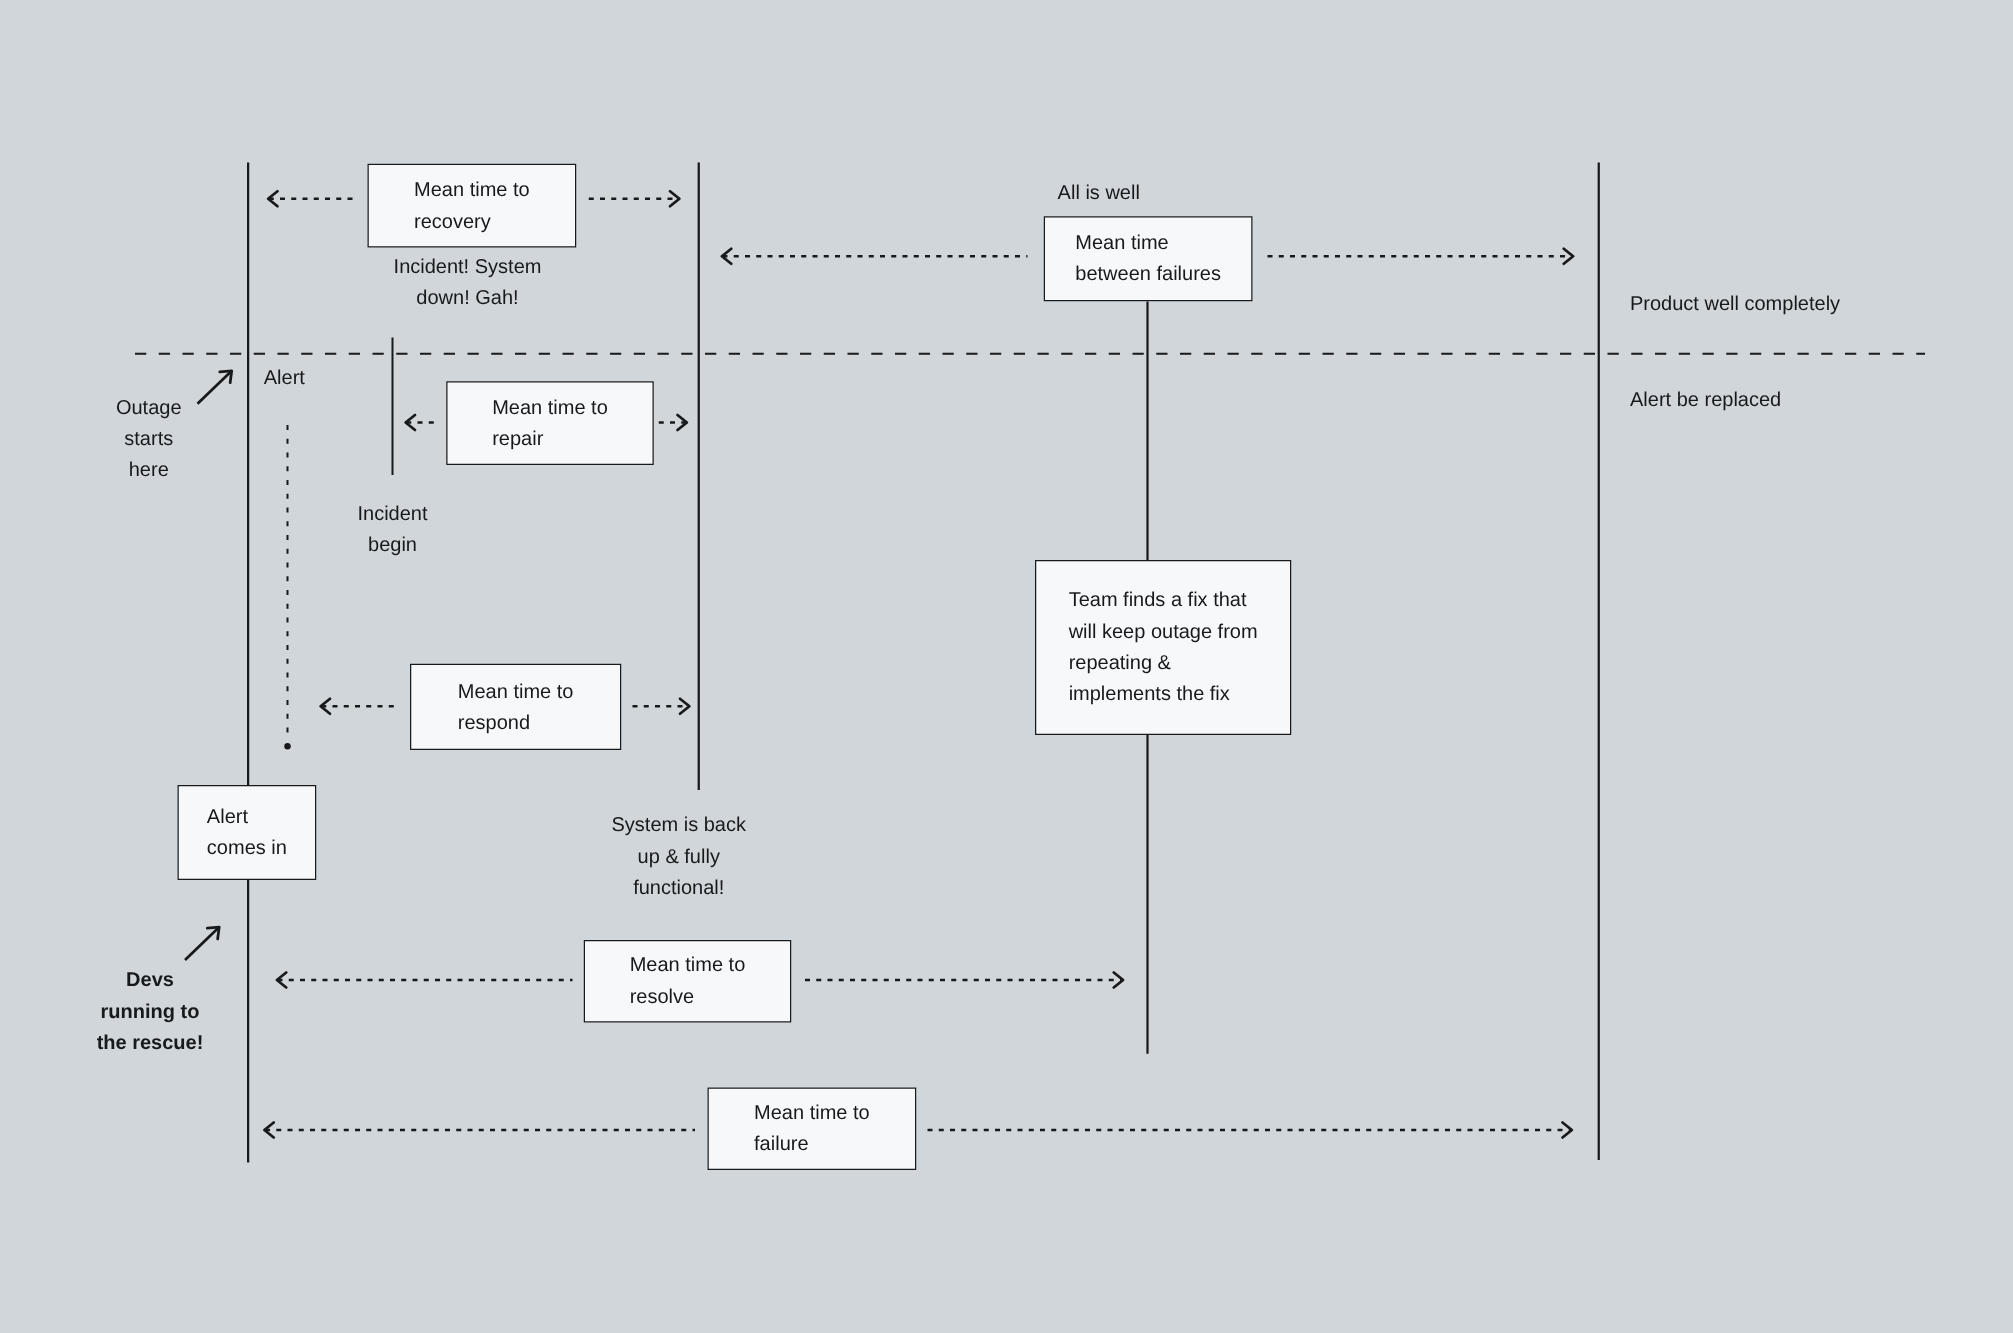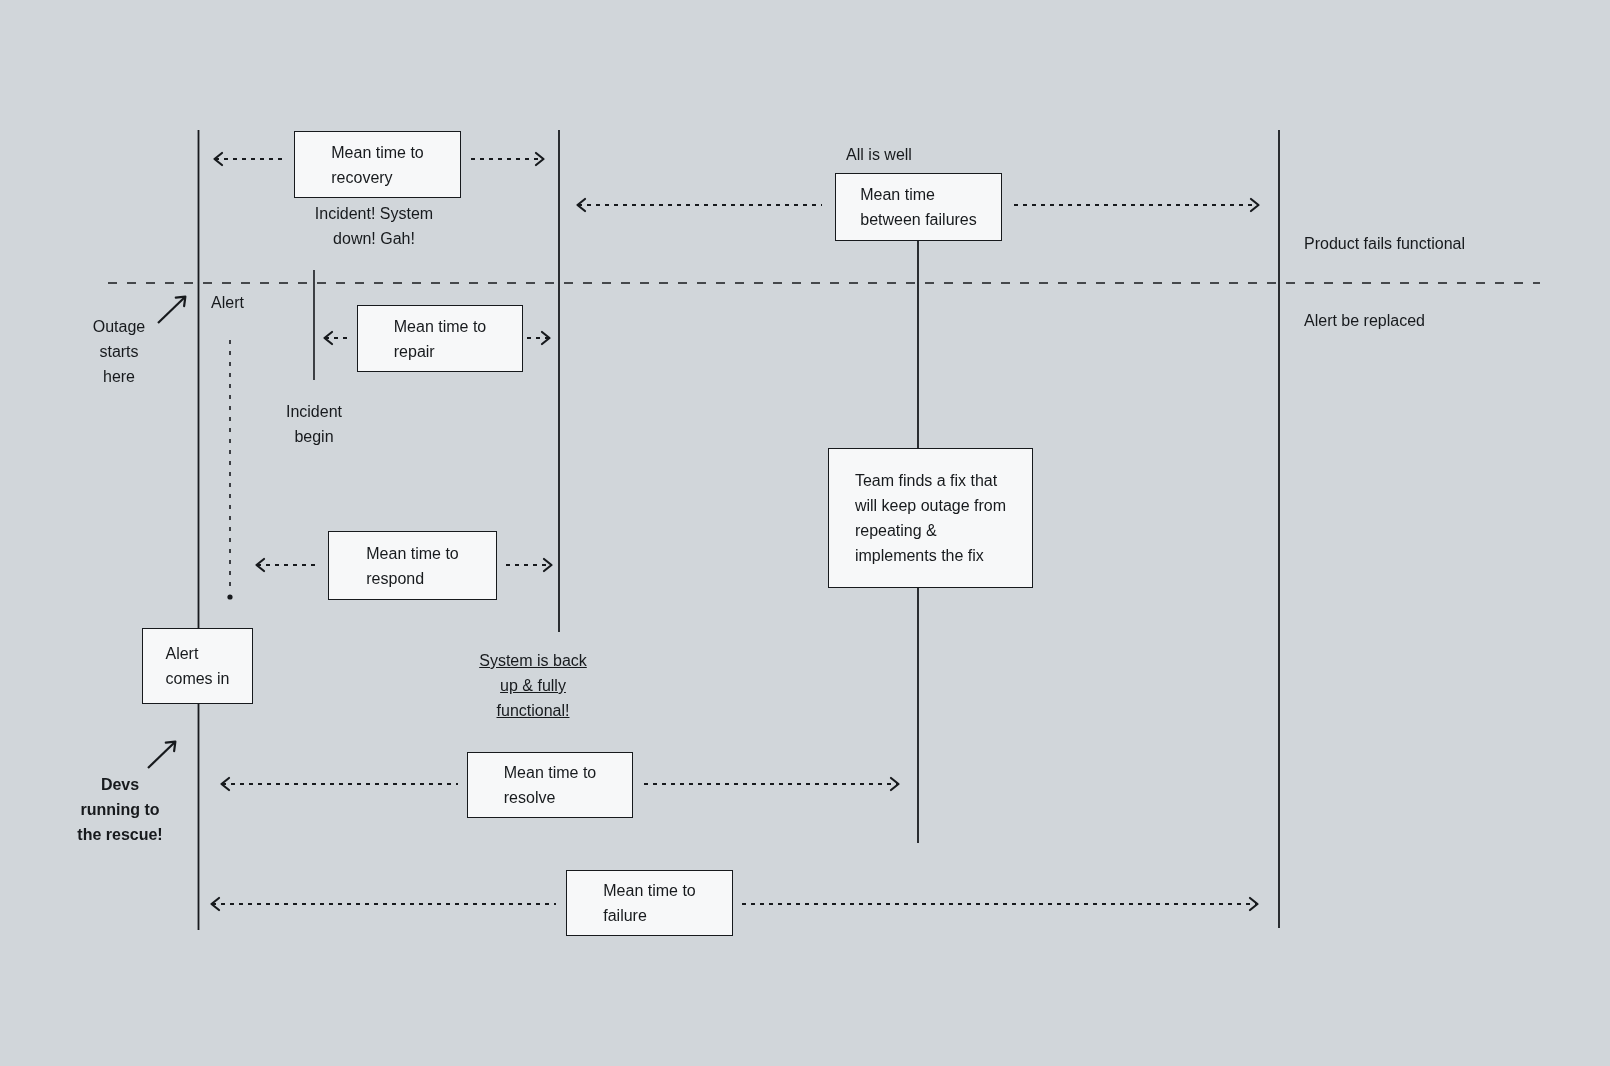--- a/index.html
+++ b/index.html
@@ -105,34 +105,34 @@
 resolve</div>
 
   <div class="box" style="left:566px; top:870px; width:167px; height:66px;">Mean time to
 failure</div>
 
   <div class="note center" style="left:804px; top:124px; width:150px;margin-top:18px;">All is well</div>
 
   <div class="note center" style="left:254px; top:201px; width:240px;">Incident! System
 down! Gah!</div>
 
-  <div class="note" style="left:1304px; top:231px; width:260px;">Product fails functional</div>
+  <div class="note" style="left:1304px; top:231px; width:260px;">Product well completely</div>
 
   <div class="note" style="left:1304px; top:308px; width:260px;">Alert be replaced</div>
 
   <div class="note center" style="left:49px; top:314px; width:140px;">Outage
 starts
 here</div>
 
   <div class="note" style="left:211px; top:290px; width:80px;">Alert</div>
 
   <div class="note center" style="left:244px; top:399px; width:140px;">Incident
 begin</div>
 
-  <div class="note center" style="left:453px; top:648px; width:160px;text-decoration:underline;">System is back
+  <div class="note center" style="left:463px; top:648px; width:160px;">System is back
 up &amp; fully
 functional!</div>
 
   <div class="note center" style="left:40px; top:772px; width:160px;font-weight:bold;">Devs
 running to
 the rescue!</div>
 
 </div>
 
 </body></html>

